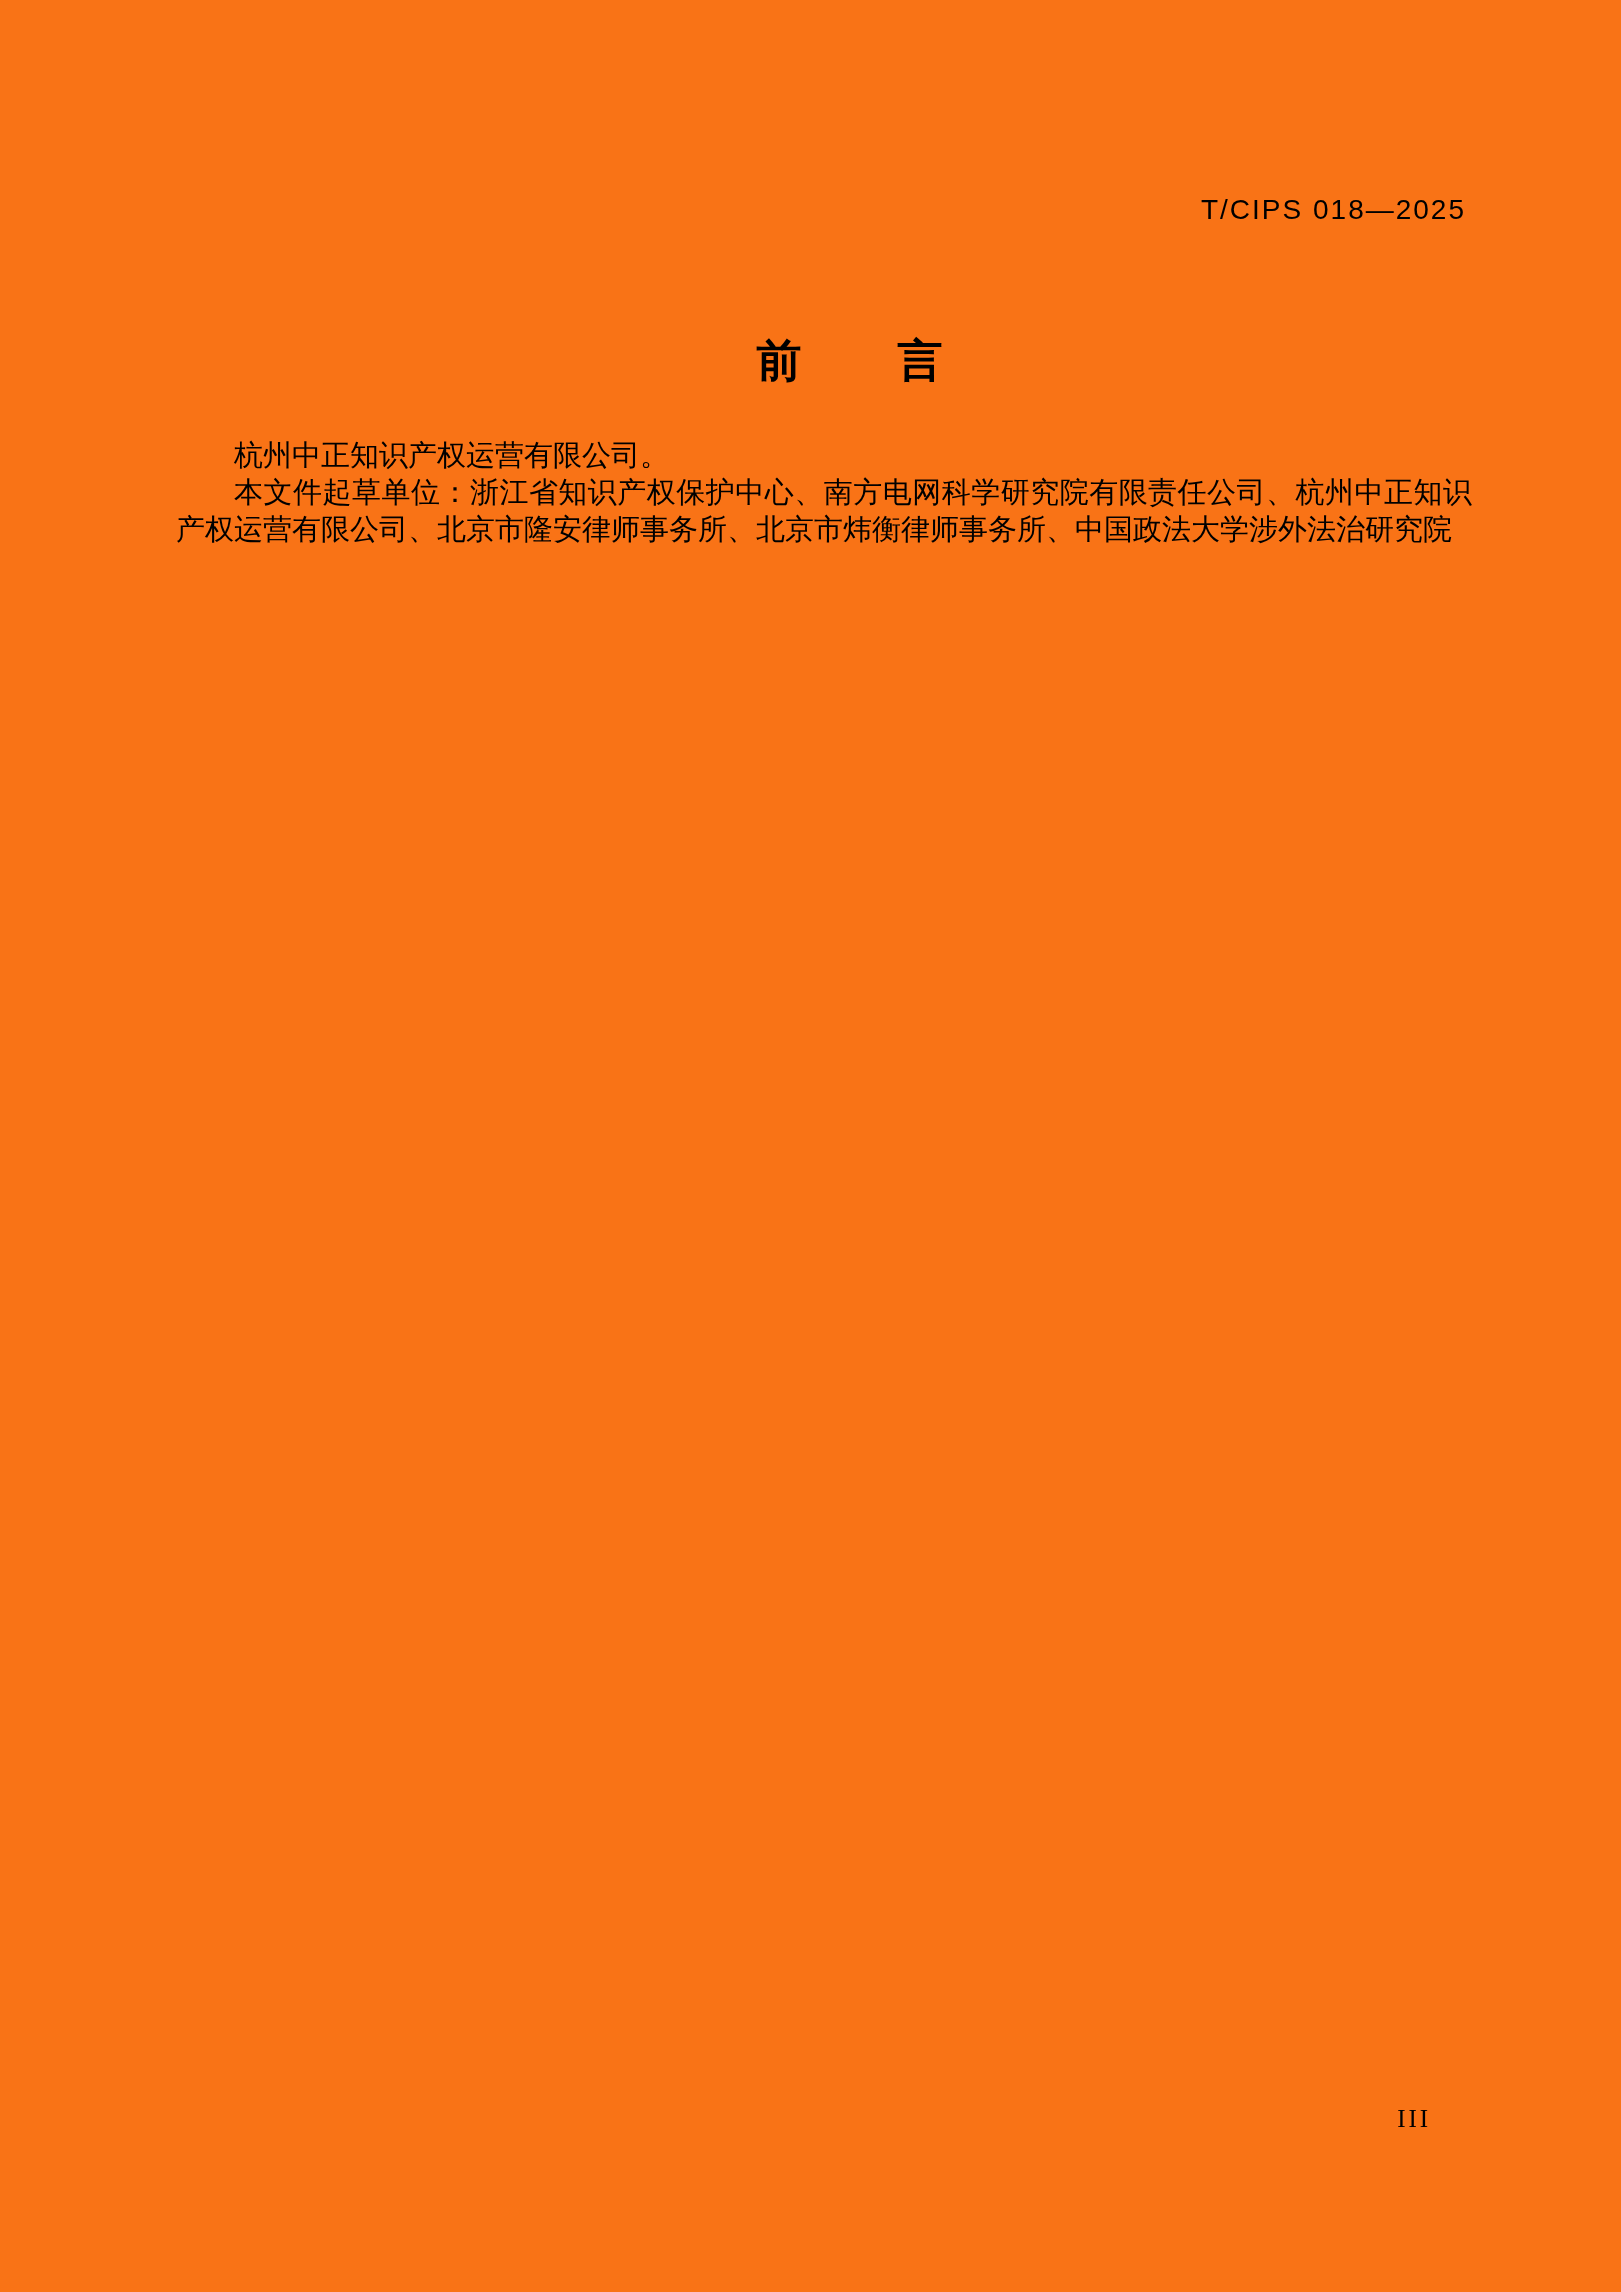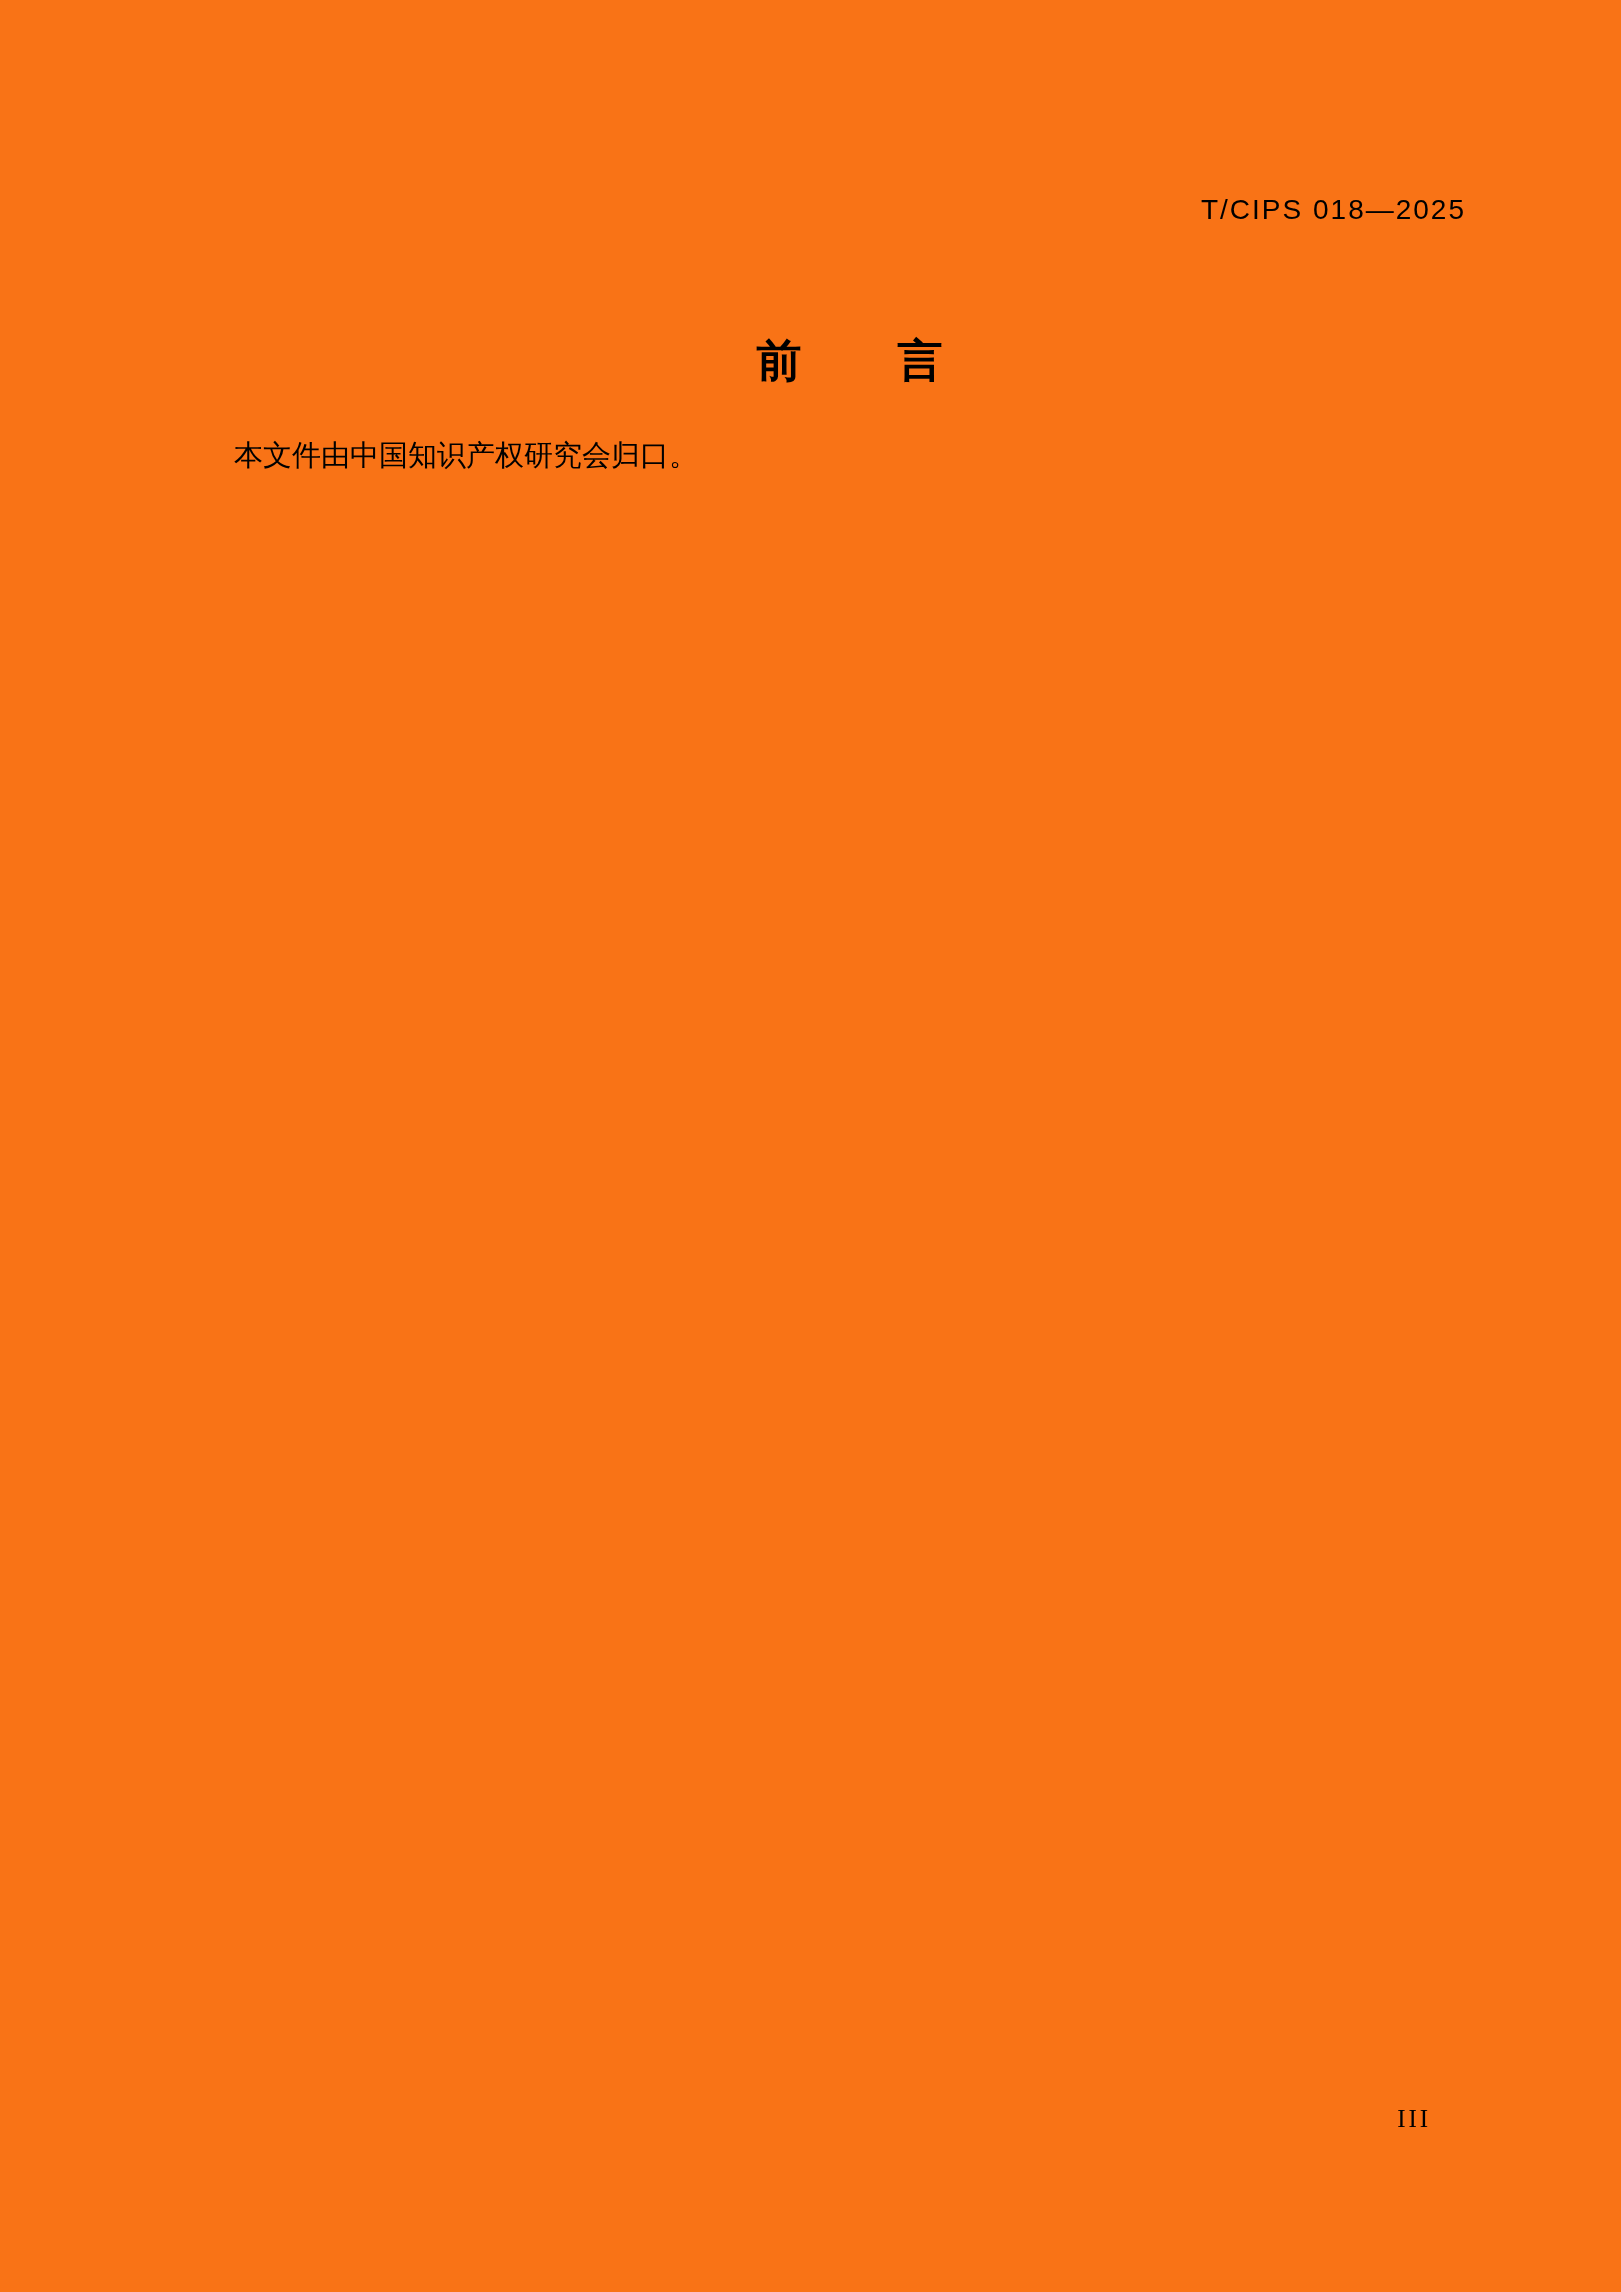--- a/index.html
+++ b/index.html
@@ -68,19 +68,20 @@
 </head>
 <body>
 
 <div class="page">
 
   <div class="header-code">T/CIPS 018—2025</div>
 
   <h1 class="doc-title">前　　言</h1>
 
   <div class="body-text">
-    <p>本文件由中国知识产权研究会归口。</p>
+    <p>杭州中正知识产权运营有限公司。</p>
+    <p>本文件起草单位：浙江省知识产权保护中心、南方电网科学研究院有限责任公司、杭州中正知识产权运营有限公司、北京市隆安律师事务所、北京市炜衡律师事务所、中国政法大学涉外法治研究院</p>
   </div>
 
   <div class="page-number">III</div>
 
 </div>
 
 
 </body></html>

